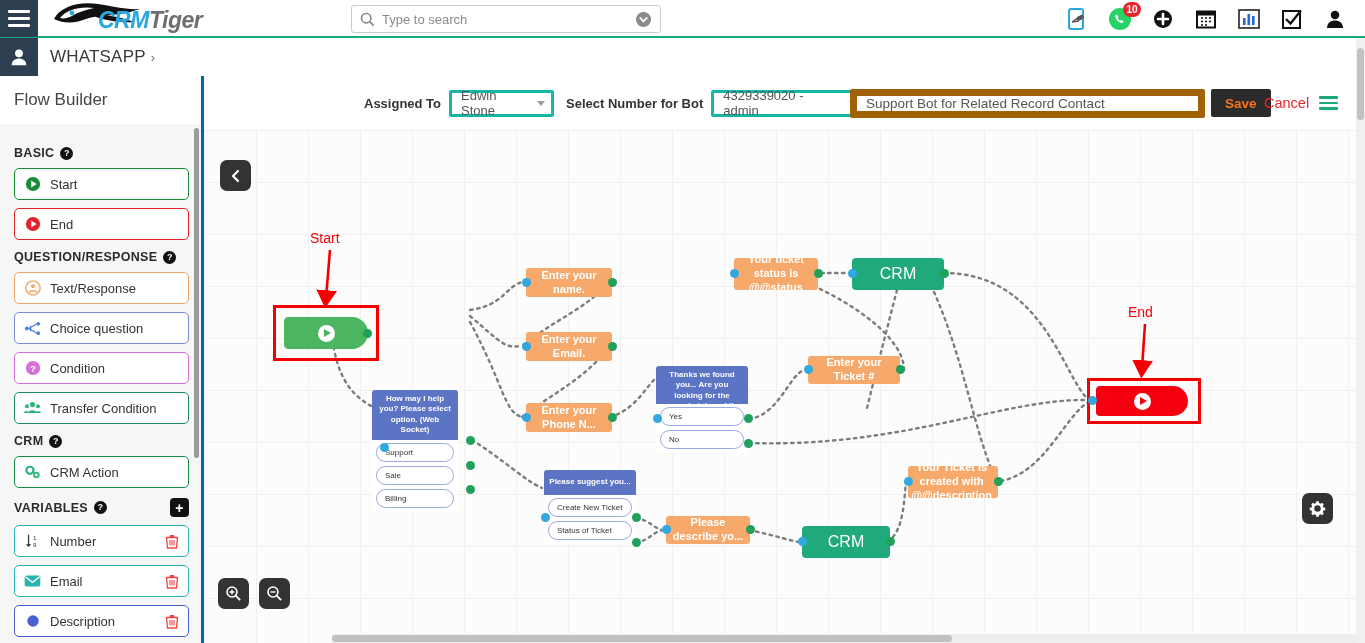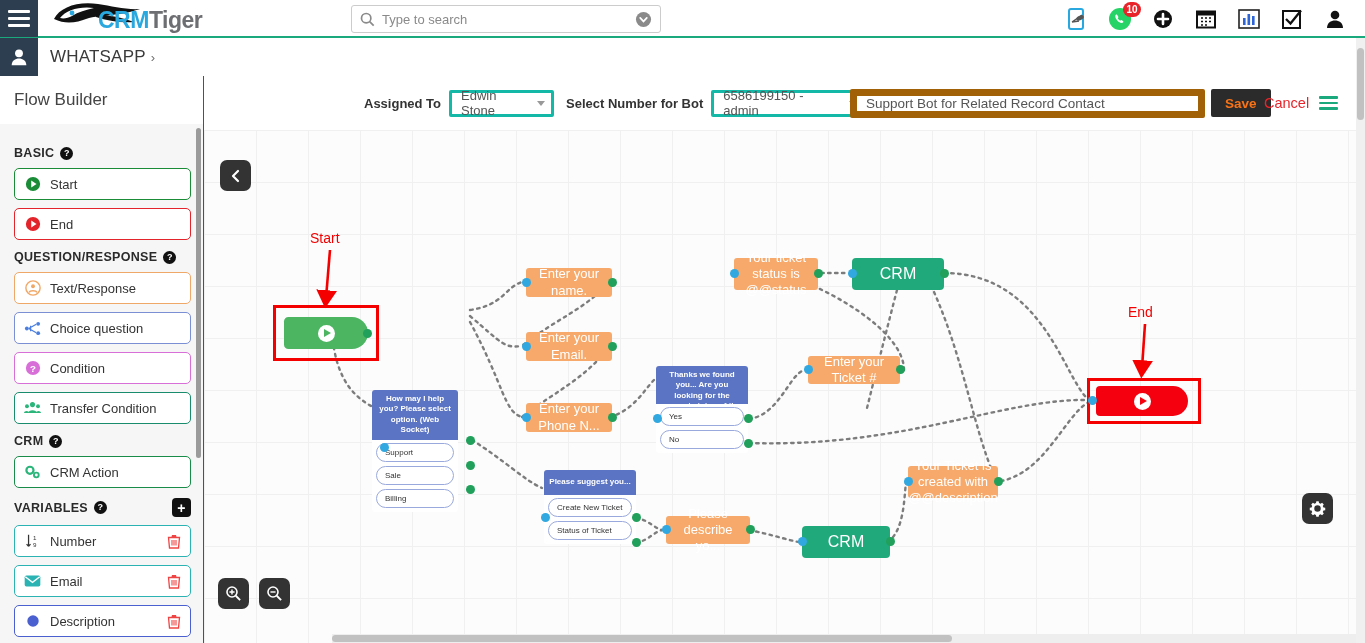--- a/index.html
+++ b/index.html
@@ -19,21 +19,21 @@
   .hamburger-zone {
     width: 38px; height: 38px; background: #2d3e50;
     display: flex; align-items: center; justify-content: center;
     flex: 0 0 38px;
   }
   .hamburger-bars { width: 22px; }
   .hamburger-bars span {
     display: block; height: 3px; background: #fff; margin: 4px 0; border-radius: 1px;
   }
   .logo-wrap {
-    display: flex; align-items: center; margin-left: 12px; height: 38px;
+    display: flex; align-items: center; margin-left: 12px; height: 38px; font-style: italic;
   }
   .logo-tiger { position: relative; width: 105px; height: 34px; }
   .logo-text {
     position: absolute; left: 48px; bottom: 1px;
     font-size: 23px; font-weight: bold; letter-spacing: -0.5px;
   }
   .logo-text .crm { color: #29a8df; }
   .logo-text .tiger { color: #6d6e71; }
 
   .search-box {
@@ -72,21 +72,21 @@
   }
   .breadcrumb {
     margin-left: 12px; font-size: 17px; color: #3a3a3a; letter-spacing: 0.2px;
     display: flex; align-items: center; gap: 5px;
   }
   .crumb-sep { color: #6f6f6f; font-size: 13px; }
 
   
   .sidebar {
     position: absolute; top: 76px; left: 0; width: 204px; height: 567px;
-    background: #f6f6f6; border-right: 1px solid #0369a1;
+    background: #f6f6f6; border-right: 3px solid #0369a1;
     overflow: hidden;
   }
   .sb-title {
     height: 48px; background: #fff; display: flex; align-items: center;
     padding-left: 14px; font-size: 17px; color: #444;
   }
   .sb-body { padding: 12px 12px 0 14px; }
   .sb-group {
     font-size: 12.5px; font-weight: bold; color: #2a2a2a; letter-spacing: .3px;
     margin: 10px 0 8px 0; display: flex; align-items: center; gap: 6px;
@@ -160,22 +160,22 @@
     background-image:
       linear-gradient(to right, #f0f0f0 1px, transparent 1px),
       linear-gradient(to bottom, #f0f0f0 1px, transparent 1px);
     background-size: 52px 52px;
     overflow: hidden;
   }
   .canvas-svg { position: absolute; inset: 0; width: 1161px; height: 513px; }
 
   .node { position: absolute; }
   .node-msg {
-    background: #f6a96a; color: #fff; font-size: 13px; font-weight: normal;
-    border-radius: 3px; display: flex; align-items: center; justify-content: center;
+    background: #f6a96a; color: #fff; font-size: 11px; font-weight: bold;
+    border-radius: 3px; display: flex; align-items: center; justify-content: flex-end;
     text-align: center; padding: 3px 6px; line-height: 1.25; cursor: move;
   }
   .node-crm {
     background: #20a97b; color: #fff; font-size: 16px;
     border-radius: 4px; display: flex; align-items: center; justify-content: center;
     cursor: move;
   }
   .node-choice { cursor: move; }
   .choice-head {
     background: #5b74c4; color: #fff; font-size: 8px; font-weight: bold;
@@ -482,21 +482,21 @@
   <div style="position:absolute;left:160px;display:flex;align-items:center;">
     <span class="tb-label">Assigned To</span>
     <div class="tb-select" style="width:105px;">
       <span class="sv">Edwin Stone</span>
       <span class="tb-caret"></span>
     </div>
   </div>
   <div style="position:absolute;left:362px;display:flex;align-items:center;">
     <span class="tb-label">Select Number for Bot</span>
     <div class="tb-select" style="width:155px;">
-      <span class="sv">6586199150 - admin</span>
+      <span class="sv">4329339020 - admin</span>
       <span class="tb-caret"></span>
     </div>
   </div>
   <input class="tb-input" style="position: absolute; left: 646px; width: 355px;" id="bot-name-input" placeholder="Bot name" value="Support Bot for Related Record Contact">
   <button class="btn-save" style="position:absolute;left:1007px;">Save</button>
   <button class="btn-cancel" style="position:absolute;left:1060px;">Cancel</button>
   <div class="green-burger" style="position:absolute;left:1115px;">
     <span></span>
       <span></span>
       <span></span>

